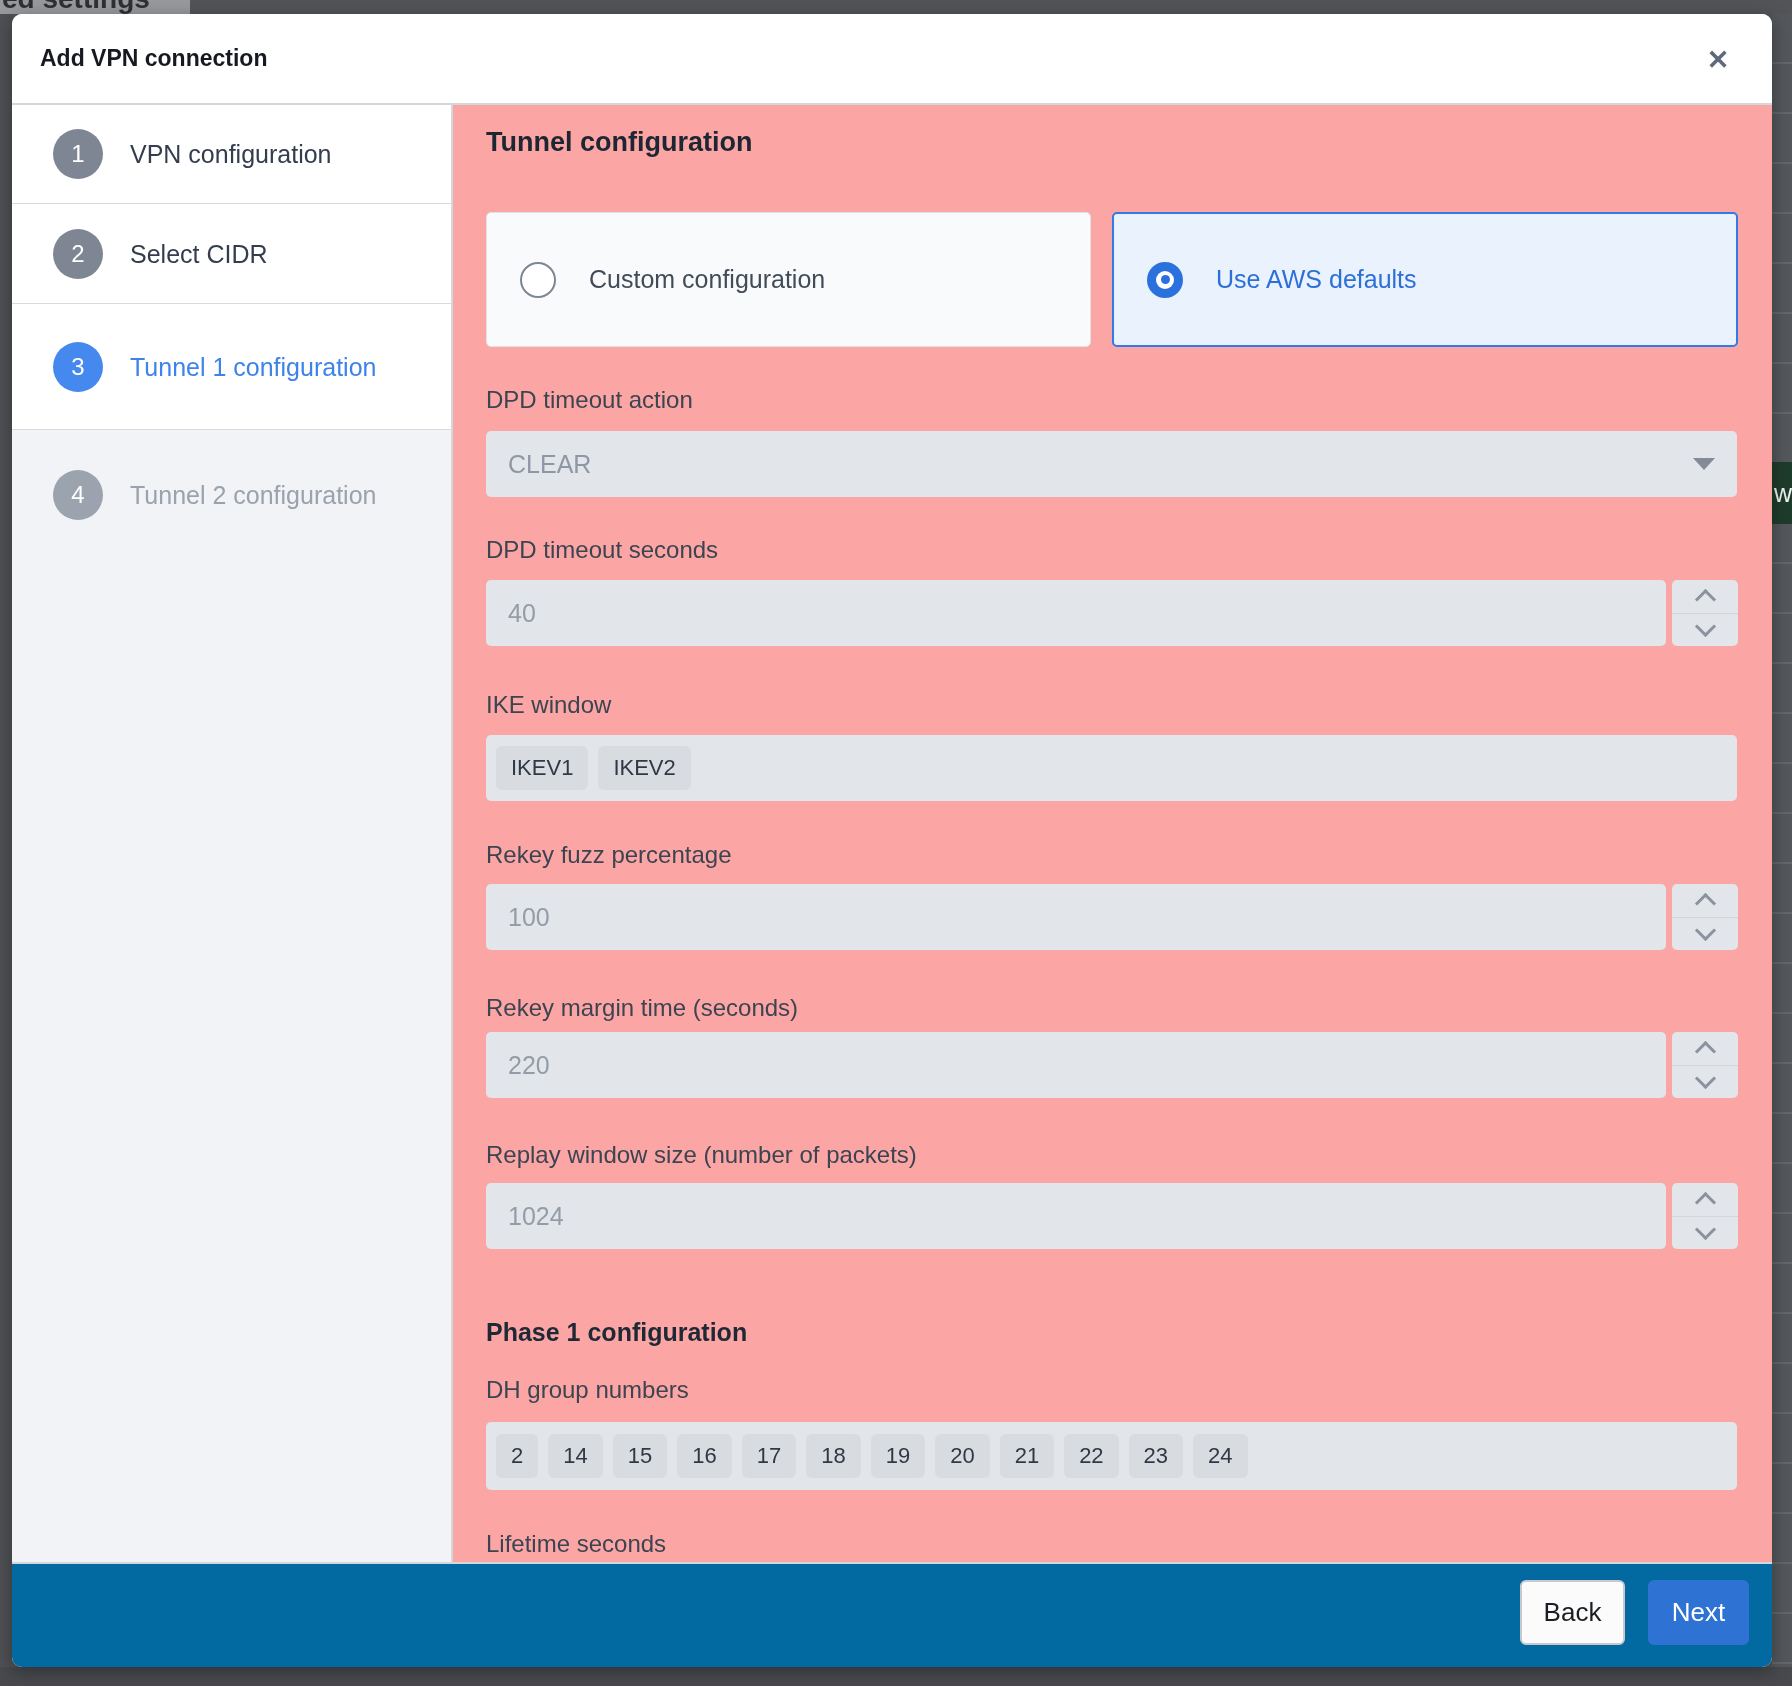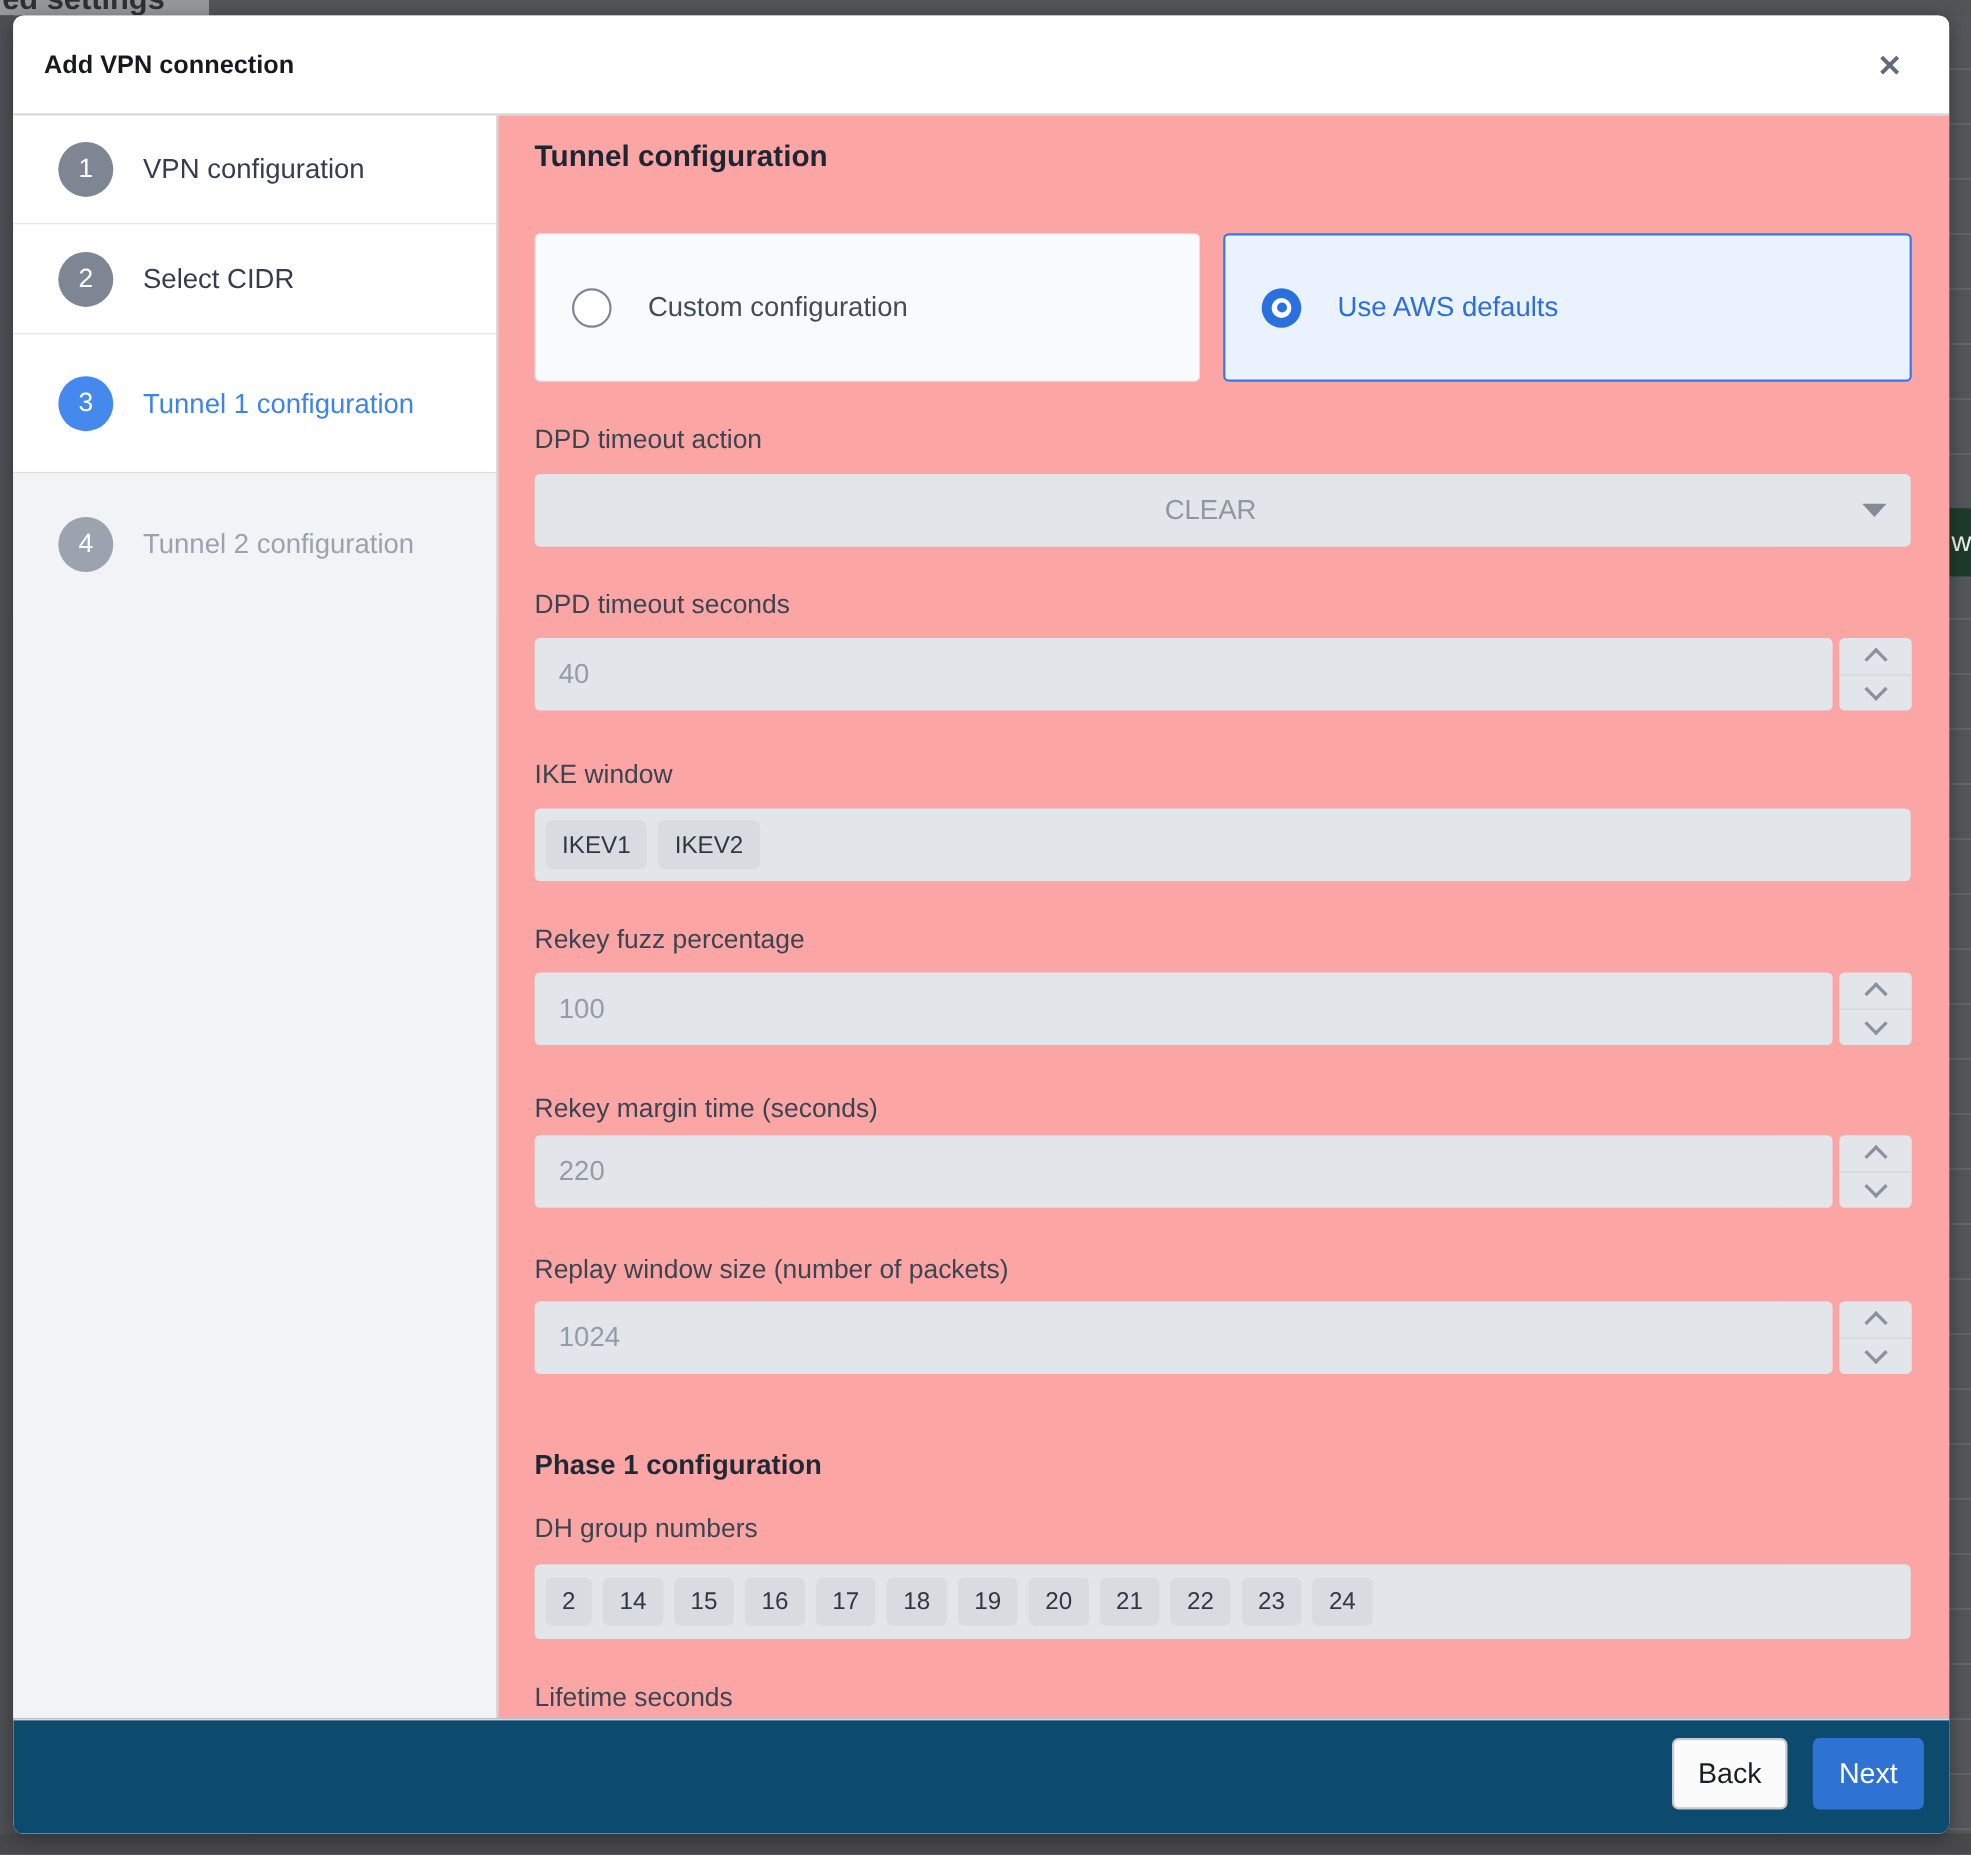--- a/index.html
+++ b/index.html
@@ -60,21 +60,21 @@
   .radio-ring{width:18px;height:18px;border-radius:50%;background:#fff;display:flex;align-items:center;justify-content:center;}
   .radio-dot{width:9px;height:9px;border-radius:50%;background:#2b71dd;}
   .tile-label{font-size:25px;color:#424c59;}
   .tile-selected .tile-label{color:#2d6fd9;}
 
   .field-label{position:absolute;left:33px;font-size:24px;color:#3b4450;line-height:27px;}
   .section-heading{position:absolute;left:33px;font-size:25px;font-weight:700;color:#1f2835;line-height:28px;}
 
   .select-box,.input-box,.chips-box{position:absolute;left:33px;background:#e2e5e9;border-radius:5px;
     box-sizing:border-box;}
-  .select-box{width:1251px;height:66px;display:flex;align-items:center;padding:0 22px;text-align:center;}
+  .select-box{width:1251px;height:66px;display:flex;align-items:center;padding:0 22px;}
   .select-value{font-size:25px;color:#8e97a3;flex:1;}
   .caret{width:0;height:0;border-left:11px solid transparent;border-right:11px solid transparent;
     border-top:12px solid #848b96;}
   .input-box{width:1180px;height:66px;display:flex;align-items:center;padding:0 22px;}
   .input-value{font-size:25px;color:#939ca7;}
   .stepper{position:absolute;left:1219px;width:66px;height:66px;background:#e2e5e9;border-radius:5px;
     display:flex;flex-direction:column;overflow:hidden;cursor:pointer;}
   .stepper-half{flex:1;display:flex;align-items:center;justify-content:center;}
   .stepper-half.up{border-bottom:1px solid #d2d6da;}
   .chev{width:15px;height:15px;border:solid #8b929e;border-width:3px 3px 0 0;box-sizing:border-box;}
@@ -82,21 +82,21 @@
   .chev-down{transform:rotate(135deg);margin-bottom:7px;}
 
   .chips-box{width:1251px;display:flex;align-items:center;padding:0 10px;text-align:center;}
   .chips{display:flex;gap:10px;}
   .chip{background:#d8dbe0;border-radius:6px;height:44px;display:flex;align-items:center;
     padding:0 15px;font-size:22px;color:#303845;}
   .chips-box.ike{height:66px;}
   .chips-box.dh{height:68px;}
 
   
-  .modal-footer{height:103px;flex:none;background:#0c4a6e;border-top:2px solid #d5d8db;position:relative;padding-left:35px;}
+  .modal-footer{height:103px;flex:none;background:#0369a1;border-top:2px solid #d5d8db;position:relative;padding-left:35px;}
   .btn{position:absolute;top:16px;height:65px;border-radius:6px;font-size:26px;cursor:pointer;
     font-family:"Liberation Sans","DejaVu Sans",sans-serif;}
   .btn-back{right:147px;width:105px;background:#fbfbfc;border:2px solid #c6c9cd;color:#1a1d21;}
   .btn-next{right:23px;width:101px;background:#2e72d3;border:none;color:#fff;}
 </style>
 </head>
 <body>
 
 <div class="stage">
 

